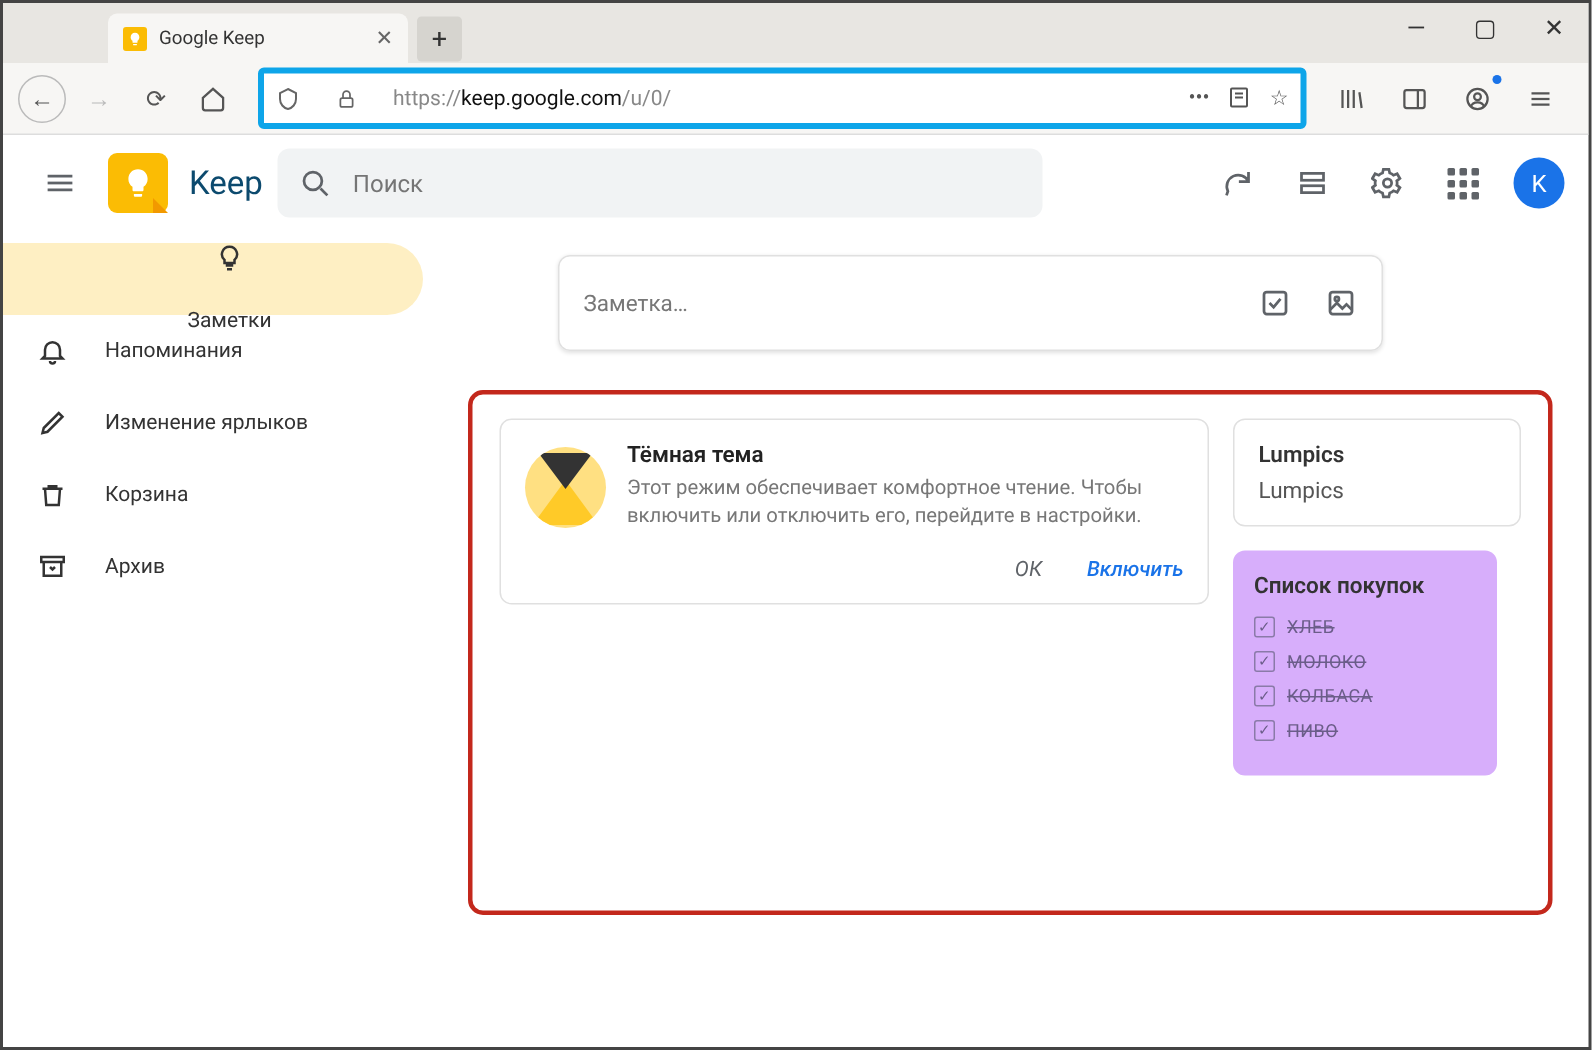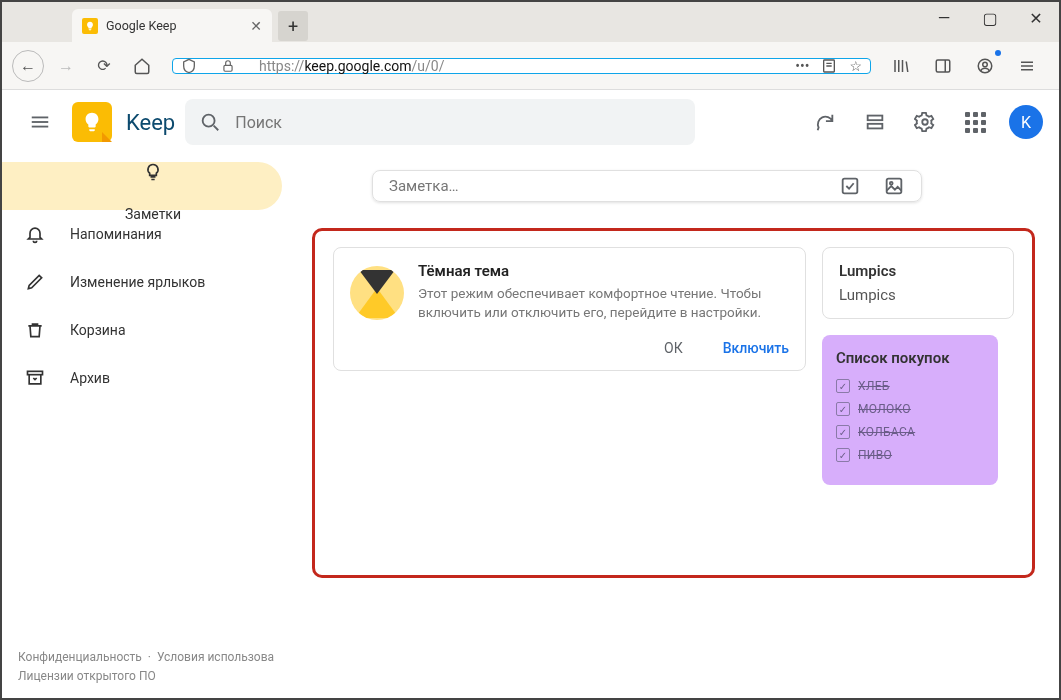--- a/index.html
+++ b/index.html
@@ -11,21 +11,21 @@
   .titlebar-btn { width: 46px; height: 32px; display: flex; align-items: center; justify-content: center; color: #333; }
   .tab { background: #f7f6f4; height: 33px; display: flex; align-items: center; padding: 0 10px; border-top-left-radius: 6px; border-top-right-radius: 6px; min-width: 200px; gap: 8px; font-size: 12.5px; color: #333; }
   .tab-favicon { width: 16px; height: 16px; background: #fbbc04; border-radius: 2px; display: flex; align-items: center; justify-content: center; }
   .tab-close { margin-left: auto; color: #666; font-size: 14px; }
   .newtab { width: 30px; height: 30px; background: #d6d4cf; margin-left: 6px; border-radius: 3px; display: flex; align-items: center; justify-content: center; font-size: 18px; color: #333; margin-bottom: 1px;}
   
   .addrbar { height: 48px; background: #f7f6f4; display: flex; align-items: center; padding: 0 10px; gap: 6px; border-bottom: 1px solid #ddd; }
   .nav-btn { width: 32px; height: 32px; border-radius: 4px; display: flex; align-items: center; justify-content: center; color: #555; font-size: 16px; }
   .nav-btn.circle { border: 1px solid #bbb; border-radius: 50%; }
   .nav-btn.disabled { color: #bbb; }
-  .urlbox { flex: 1; height: 16px; border: 1px solid #0ea5e9; border-radius: 4px; background: #fff; display: flex; align-items: center; padding: 0 8px; gap: 24px; font-size: 14px; color: #777; margin: 0 8px; }
+  .urlbox { flex: 1; height: 41px; border: 4px solid #0ea5e9; border-radius: 4px; background: #fff; display: flex; align-items: center; padding: 0 8px; gap: 24px; font-size: 14px; color: #777; margin: 0 8px; }
   .urlbox .proto { color: #888; }
   .urlbox .domain { color: #111; }
   .urlbox-right { margin-left: auto; display: flex; gap: 12px; color: #555; }
   .right-icons { display: flex; gap: 10px; align-items: center; padding-right: 6px; }
   .profile-dot { position: relative; }
   .profile-dot::after { content:''; position:absolute; top:0; right:0; width:6px; height:6px; background:#1a73e8; border-radius:50%; }
   
   
   .keep-header { height: 64px; display: flex; align-items: center; padding: 0 16px; gap: 10px; }
   .hamburger { width: 44px; height: 44px; display:flex; align-items:center; justify-content:center; color:#5f6368; }
@@ -41,35 +41,35 @@
   .apps-grid span { background:#5f6368; border-radius:1px; }
   .avatar { width:34px; height:34px; border-radius:50%; background:#1a73e8; color:#fff; display:flex; align-items:center; justify-content:center; font-size:16px; margin-left:6px; }
   
   .app-body { display: flex; height: calc(100% - 40px - 48px - 64px); position: relative; }
   .sidebar { width: 280px; padding-top: 8px; }
   .side-item { height: 48px; display:flex; align-items:center; gap: 24px; padding-left: 22px; border-radius: 0 24px 24px 0; color:#333; font-size:14px; }
   .side-item.active { background: #feefc3; flex-direction: column; }
   .side-item svg, .side-item .ico { color:#333; width:22px; display:flex; justify-content:center;}
   
   .main { flex:1; padding: 16px 24px 16px 30px; position:relative; }
-  .newnote { position:relative; left:60px; width: 550px; height: 32px; border: 1px solid #e0e0e0; border-radius: 8px; box-shadow: 0 1px 3px rgba(0,0,0,.12); display:flex; align-items:center; padding: 0 16px; color:#777; font-size:15px; margin-bottom: 26px; gap: 20px; }
+  .newnote { position:relative; left:60px; width: 550px; height: 64px; border: 1px solid #e0e0e0; border-radius: 8px; box-shadow: 0 1px 3px rgba(0,0,0,.12); display:flex; align-items:center; padding: 0 16px; color:#777; font-size:15px; margin-bottom: 26px; gap: 20px; }
   .newnote-actions { margin-left:auto; display:flex; gap: 22px; color:#5f6368; }
   
   .content-highlight { border: 3px solid #c3281c; border-radius: 10px; padding: 16px 18px 18px; min-height: 350px; }
   .notes-row { display:flex; gap: 16px; align-items:flex-start; }
   
   .card { background:#fff; border:1px solid #e0e0e0; border-radius:8px; padding: 14px 16px; position:relative; }
   .dark-card { flex:1; display:flex; gap:14px; align-items:flex-start; }
   .lamp { width:54px; height:54px; border-radius:50%; background:#ffe082; position:relative; overflow:hidden; flex-shrink:0; margin-top:4px; }
   .lamp-shade { position:absolute; top:4px; left:50%; transform:translateX(-50%); width:0; height:0; border-left:18px solid transparent; border-right:18px solid transparent; border-top:24px solid #333; }
   .lamp-light { position:absolute; top:22px; left:50%; transform:translateX(-50%); width:0; height:0; border-left:22px solid transparent; border-right:22px solid transparent; border-bottom:30px solid #ffca28; }
   .dark-body { flex:1; }
   .dark-title { font-weight:600; font-size:15px; color:#222; margin-bottom:4px; }
   .dark-desc { font-size:13.5px; color:#777; line-height:1.4; }
-  .dark-actions { display:flex; justify-content:flex-end; gap:40px; margin-top:18px; font-size:14px; }
+  .dark-actions { display:flex; justify-content:flex-end; gap:30px; margin-top:18px; font-size:14px;font-style:italic; }
   .btn-ok { color:#5f6368; }
   .btn-enable { color:#1a73e8; font-weight:500; }
   
   .lumpics-card { width: 192px; }
   .lumpics-card .t1 { font-weight:600; font-size:15px; color:#333; margin-bottom:6px; }
   .lumpics-card .t2 { font-size:15px; color:#555; }
   
   .shop-card { width:176px; background:#d7aefb; border:none; margin-top:16px; padding:14px; }
   .shop-title { font-weight:600; font-size:15px; color:#333; margin-bottom:12px; }
   .shop-item { display:flex; align-items:center; gap:8px; font-size:12px; color:#6b5d89; margin-bottom:9px; text-transform:uppercase; letter-spacing:.3px;}
@@ -331,18 +331,13 @@
             <div class="shop-item">
                 <span class="chk">✓</span>
                 <span class="txt">ПИВО</span>
               </div>
           </div>
         </div>
       </div>
     </div>
   </div>
 
-  <div class="footer-links">
-    <a>Конфиденциальность</a> &nbsp;·&nbsp;
-    <a>Условия использова</a><br>
-    <a>Лицензии открытого ПО</a>
-  </div>
 </div>
 
 </body></html>

